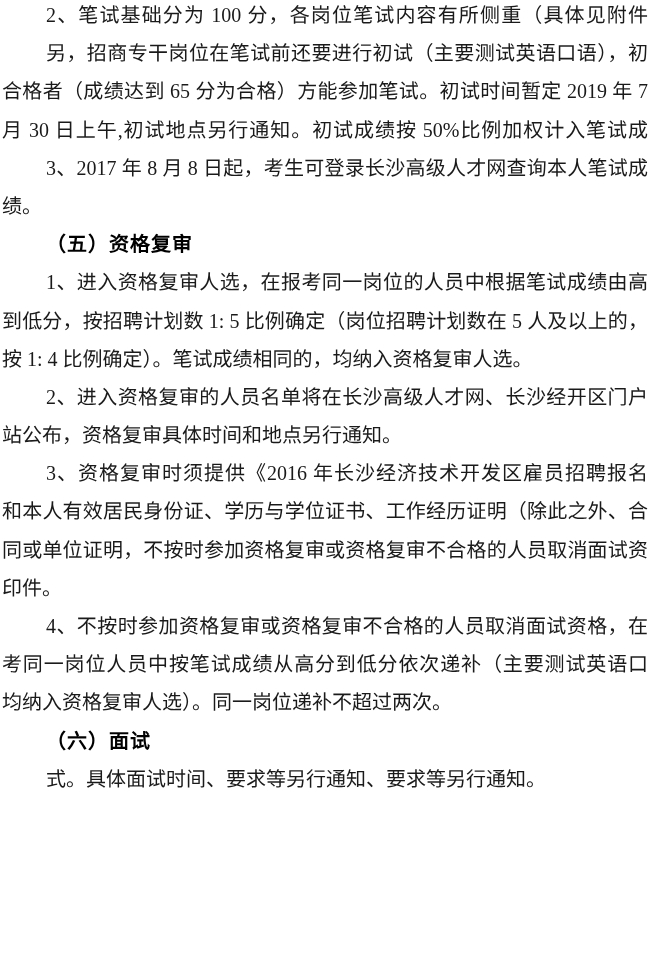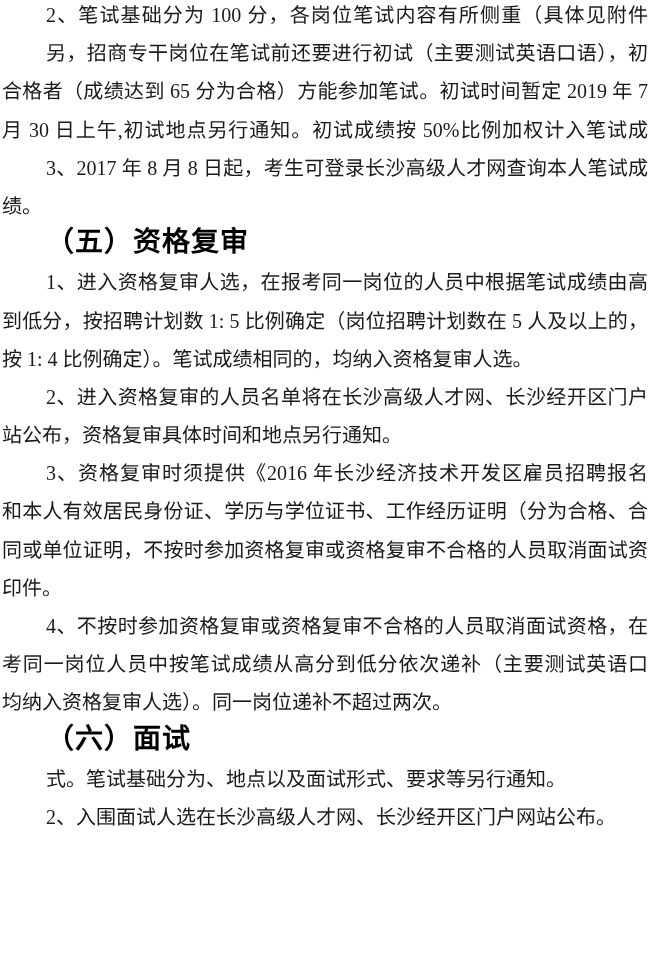--- a/index.html
+++ b/index.html
@@ -36,23 +36,23 @@
     text-align-last: justify;
     -moz-text-align-last: justify;
     text-justify: inter-character;
     text-justify: distribute;
   }
   
   .line.ind {
     padding-left: 44px;
   }
   .block-heading .line {
-    font-family: Liberation Mono, monospace;
+    font-family: Liberation Serif, serif;
     font-weight: 700;
-    font-size: 28px;
+    font-size: 20px;
     color: #000000;
     letter-spacing: 1px;
   }
 </style>
 </head>
 <body>
 
 <div class="page">
   <div class="content">
 
@@ -81,37 +81,34 @@
       <div class="line">按 1: 4 比例确定）。笔试成绩相同的，均纳入资格复审人选。</div>
     </div>
 
     <div class="block">
       <div class="line ind fill">2、进入资格复审的人员名单将在长沙高级人才网、长沙经开区门户网</div>
       <div class="line">站公布，资格复审具体时间和地点另行通知。</div>
     </div>
 
     <div class="block">
       <div class="line ind fill">3、资格复审时须提供《2016 年长沙经济技术开发区雇员招聘报名表》</div>
-      <div class="line fill">和本人有效居民身份证、学历与学位证书、工作经历证明（分为合格、合</div>
+      <div class="line fill">和本人有效居民身份证、学历与学位证书、工作经历证明（除此之外、合</div>
       <div class="line fill">同或单位证明，不按时参加资格复审或资格复审不合格的人员取消面试资格</div>
       <div class="line">印件。</div>
     </div>
 
     <div class="block">
       <div class="line ind fill">4、不按时参加资格复审或资格复审不合格的人员取消面试资格，在报</div>
       <div class="line fill">考同一岗位人员中按笔试成绩从高分到低分依次递补（主要测试英语口语，</div>
       <div class="line">均纳入资格复审人选）。同一岗位递补不超过两次。</div>
     </div>
 
     <div class="block block-heading">
       <div class="line ind">（六）面试</div>
     </div>
 
     <div class="block">
-      <div class="line ind">式。笔试基础分为、地点以及面试形式、要求等另行通知。</div>
+      <div class="line ind">式。具体面试时间、要求等另行通知、要求等另行通知。</div>
     </div>
 
-    <div class="block">
-      <div class="line ind">2、入围面试人选在长沙高级人才网、长沙经开区门户网站公布。</div>
-    </div>
 
   </div>
 </div>
 
 </body></html>

